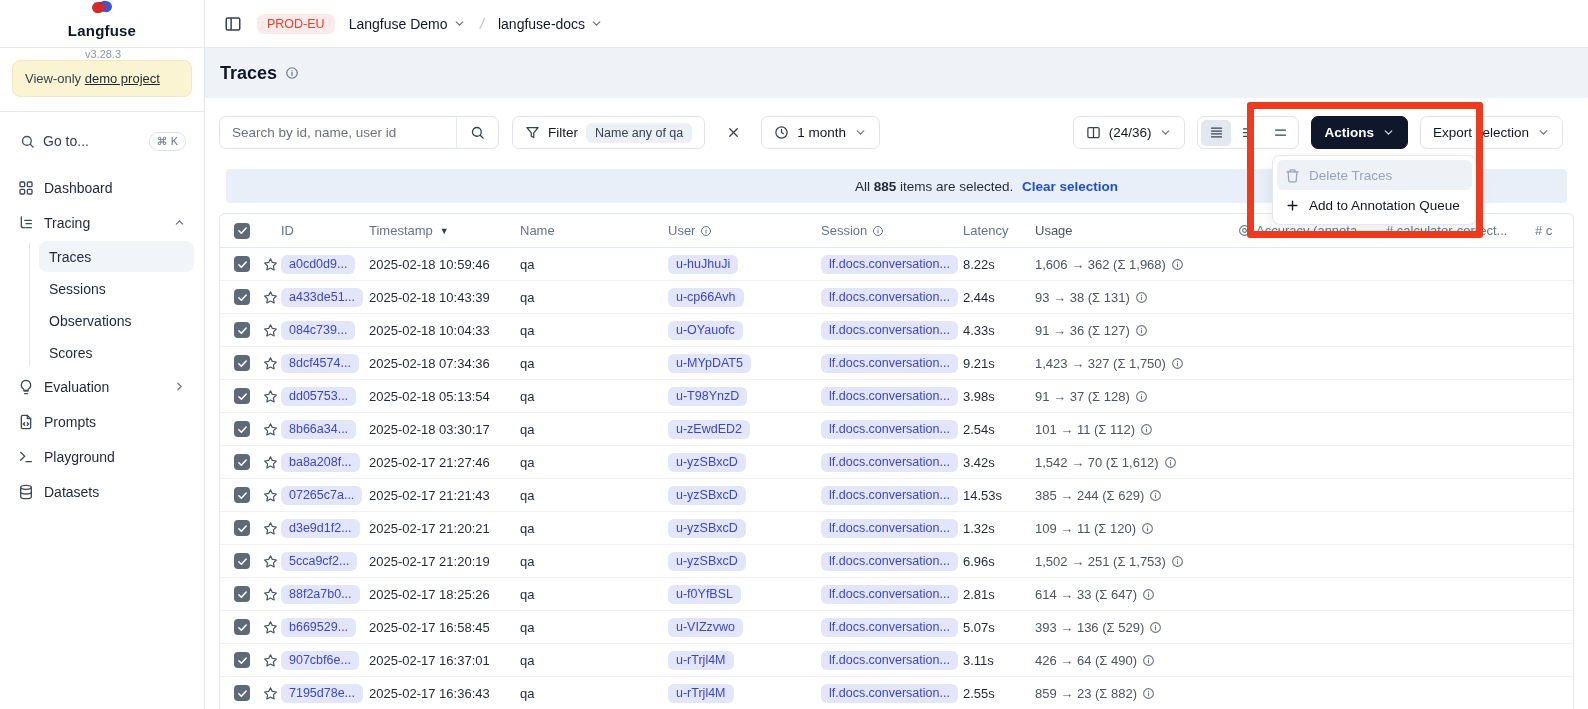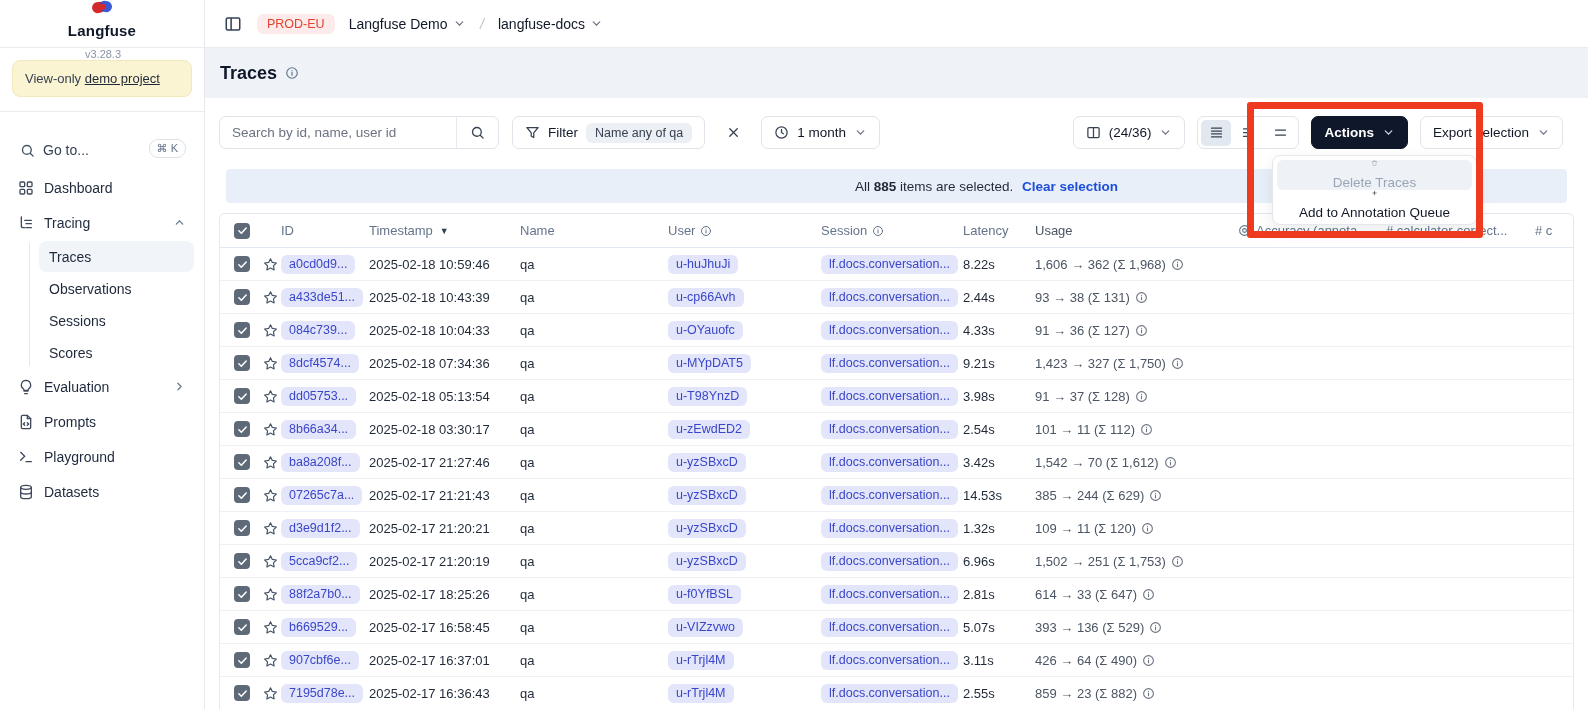--- a/index.html
+++ b/index.html
@@ -22,21 +22,21 @@
   .logo-mark .lm3 { position:absolute; left:5px; top:4px; width:9px; height:6px; border-radius:4px;
     background:#d42a2a; transform:rotate(-10deg); }
   .sb-app-name { font-size:15px; font-weight:700; color:#0f172a; letter-spacing:.2px; }
   .sb-version { font-size:11px; color:#8b95a5; margin-left:2px; margin-top:2px; }
 
   .sb-notice-wrap { padding:12px 12px 14px 12px; border-bottom:1px solid #e8ebf0; }
   .sb-notice { background:#fbf4d3; border:1px solid #f3e9bd; border-radius:8px;
     padding:10px 12px; font-size:13px; color:#374151; }
   .sb-notice a { color:#1f2937; text-decoration:underline; cursor:pointer; }
 
-  .sb-goto { margin:12px 10px 4px 10px; height:34px; display:flex; align-items:flex-end; gap:8px;
+  .sb-goto { margin:12px 10px 4px 10px; height:34px; display:flex; align-items:center; gap:8px;
     padding:0 8px 0 10px; border-radius:8px; color:#334155; font-size:14px; cursor:pointer; }
   .kbd { margin-left:auto; font-size:11px; color:#64748b; border:1px solid #dde2e9;
     border-radius:9px; padding:2px 7px; background:#fff; }
 
   .nav { padding:8px 10px; }
   .nav-item { height:35px; display:flex; align-items:center; gap:10px; padding:0 8px;
     border-radius:8px; font-size:14px; color:#1e293b; cursor:pointer; }
   .nav-item .nicon { color:#3f4a5c; flex:0 0 auto; }
   .nav-item .chev { margin-left:auto; color:#64748b; }
   .nav-sub { position:relative; margin-left:19px; padding-left:10px; }
@@ -127,21 +127,21 @@
     border-radius:6px; padding:2.5px 8px; max-width:100%; overflow:hidden;
     text-overflow:ellipsis; cursor:pointer; }
   .sort-arrow { font-size:9px; color:#334155; margin-left:2px; }
   .usage-info { color:#6b7280; flex:0 0 auto; }
 
   
   .dropdown { position:absolute; left:1272px; top:155px; width:205px; background:#fff;
     border:1px solid #e5e7eb; border-radius:8px; box-shadow:0 6px 16px rgba(15,23,42,.08);
     padding:4px; z-index:30; }
   .dd-item { height:30px; display:flex; align-items:center; gap:9px; padding:0 8px;
-    border-radius:6px; font-size:13.5px; color:#111827; cursor:pointer;flex-direction:column; }
+    border-radius:6px; font-size:13.5px; color:#111827; cursor:pointer; }
   .dd-item.disabled { background:#eef1f5; color:#9aa5b5; cursor:default; }
 
   
   .red-rect { position:absolute; left:1247px; top:102px; width:236px; height:136px;
     border:7px solid #ee3a1f; border-radius:3px; z-index:50; pointer-events:none; }
 </style>
 </head>
 <body>
 
 <div id="app">
@@ -189,24 +189,24 @@
         <span>Tracing</span>
         <svg class="chev" width="13" height="13" viewBox="0 0 24 24" fill="none" stroke="currentColor" stroke-width="2.2" stroke-linecap="round">
             <path d="M6 15l6-6 6 6"></path>
           </svg>
       </div>
       <div class="nav-sub">
         <div class="nav-subitem active">
             <span>Traces</span>
           </div>
         <div class="nav-subitem">
-            <span>Observations</span>
+            <span>Sessions</span>
           </div>
         <div class="nav-subitem">
-            <span>Sessions</span>
+            <span>Observations</span>
           </div>
         <div class="nav-subitem">
             <span>Scores</span>
           </div>
       </div>
       <div class="nav-item">
         <svg class="nicon" width="16" height="16" viewBox="0 0 24 24" fill="none" stroke="currentColor" stroke-width="2" stroke-linecap="round">
             <path d="M9 18h6"></path>
             <path d="M10 22h4"></path>
             <path d="M12 2a7 7 0 0 0-4 12.7c.6.5 1 1.4 1 2.3h6c0-.9.4-1.8 1-2.3A7 7 0 0 0 12 2z"></path>

